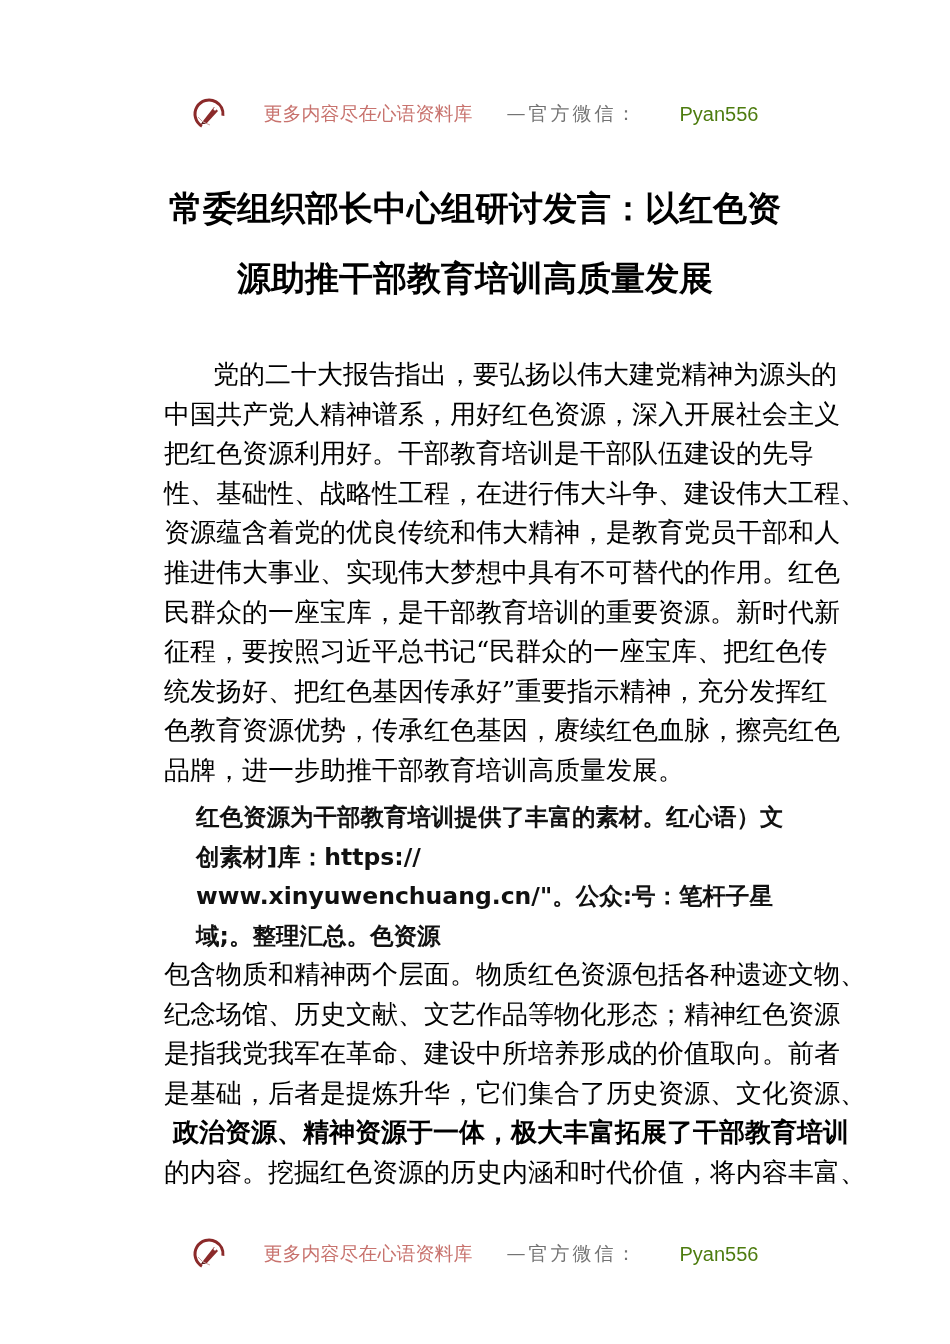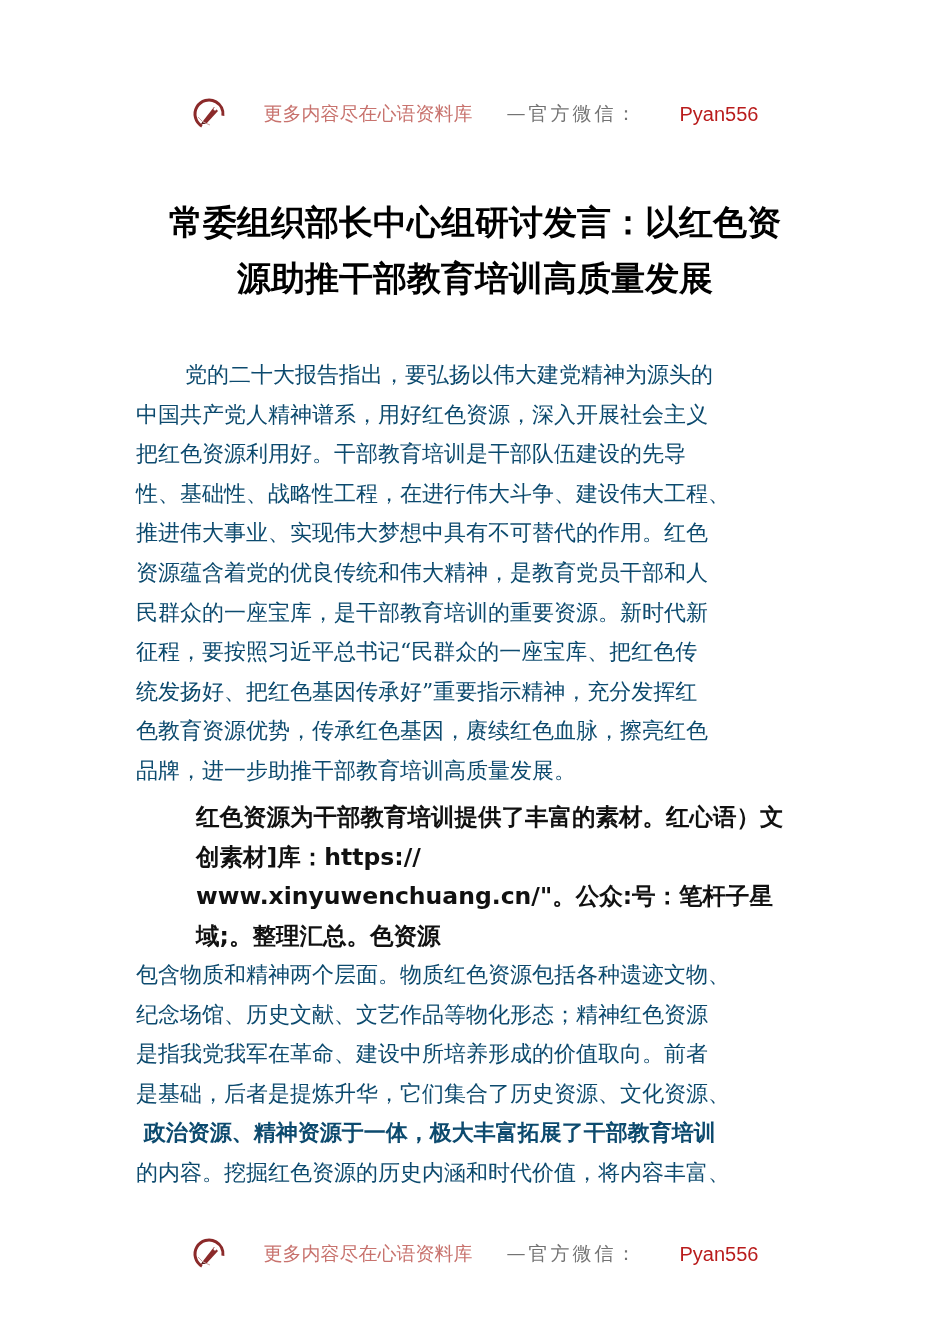--- a/index.html
+++ b/index.html
@@ -39,45 +39,45 @@
     font-size: 19px;
     letter-spacing: 0px;
   }
   .banner .b-gray {
     color: #737373;
     font-family: "DejaVu Serif", "Liberation Serif", serif;
     font-size: 19px;
     letter-spacing: 3px;
   }
   .banner .b-id {
-    color: #b91c1c;
+    color: #4d7c0f;
     font-family: "Liberation Sans", "DejaVu Sans", sans-serif;
     font-size: 20px;
     margin-left: 7px;
   }
   .title {
     position: absolute;
     left: 0;
     width: 950px;
     text-align: center;
     font-family: "DejaVu Serif", "Liberation Serif", serif;
     font-weight: bold;
     font-size: 34px;
     color: #000000;
     margin: 0;
   }
-  .title.l1 { top: 200px; text-align: center; }
+  .title.l1 { top: 186px; text-align: center; }
   .title.l2 { top: 256px; }
   .para {
     position: absolute;
-    left: 136px;
+    left: 164px;
     width: 662px;
-    font-size: 22px;
+    font-size: 26px;
     line-height: 39.6px;
-    color: #0c4a6e;
+    color: #000000;
     font-family: "DejaVu Serif", "Liberation Serif", serif;
   }
   .para .ln { display: block; white-space: nowrap; }
   .para.p1 { top: 355px; }
   .para.p1 .ln.first { padding-left: 49px; }
   .bold-block {
     position: absolute;
     left: 196px;
     top: 798px;
     width: 650px;
@@ -109,22 +109,22 @@
 </div>
 
 <h1 class="title l1">常委组织部长中心组研讨发言：以红色资</h1>
 <h1 class="title l2">源助推干部教育培训高质量发展</h1>
 
 <div class="para p1">
   <span class="ln first">党的二十大报告指出，要弘扬以伟大建党精神为源头的</span>
   <span class="ln">中国共产党人精神谱系，用好红色资源，深入开展社会主义</span>
   <span class="ln">把红色资源利用好。干部教育培训是干部队伍建设的先导</span>
   <span class="ln">性、基础性、战略性工程，在进行伟大斗争、建设伟大工程、</span>
+  <span class="ln">资源蕴含着党的优良传统和伟大精神，是教育党员干部和人</span>
   <span class="ln">推进伟大事业、实现伟大梦想中具有不可替代的作用。红色</span>
-  <span class="ln">资源蕴含着党的优良传统和伟大精神，是教育党员干部和人</span>
   <span class="ln">民群众的一座宝库，是干部教育培训的重要资源。新时代新</span>
   <span class="ln">征程，要按照习近平总书记“民群众的一座宝库、把红色传</span>
   <span class="ln">统发扬好、把红色基因传承好”重要指示精神，充分发挥红</span>
   <span class="ln">色教育资源优势，传承红色基因，赓续红色血脉，擦亮红色</span>
   <span class="ln">品牌，进一步助推干部教育培训高质量发展。</span>
 </div>
 
 <div class="bold-block">
   <span class="ln">红色资源为干部教育培训提供了丰富的素材。红心语）文</span>
   <span class="ln">创素材]库：https://</span>

